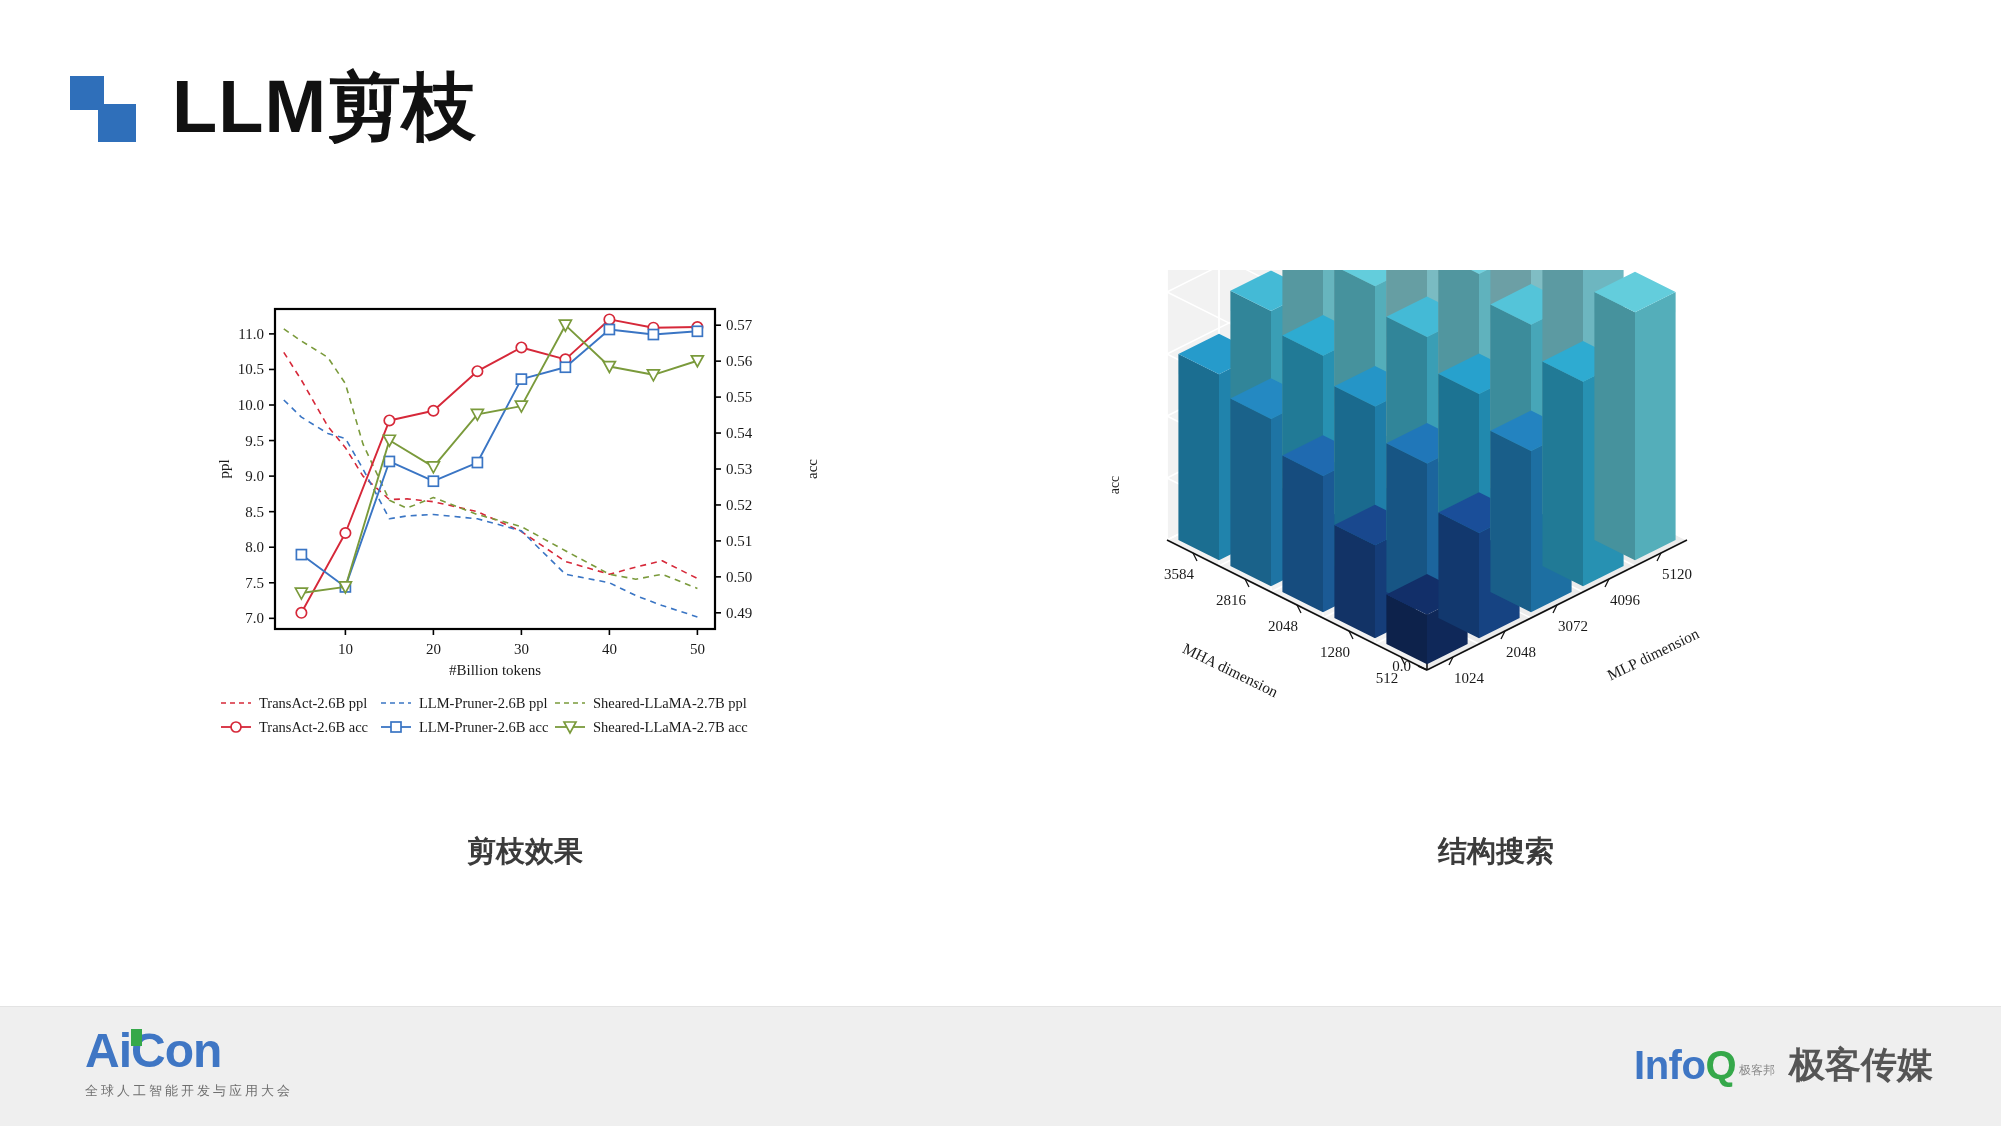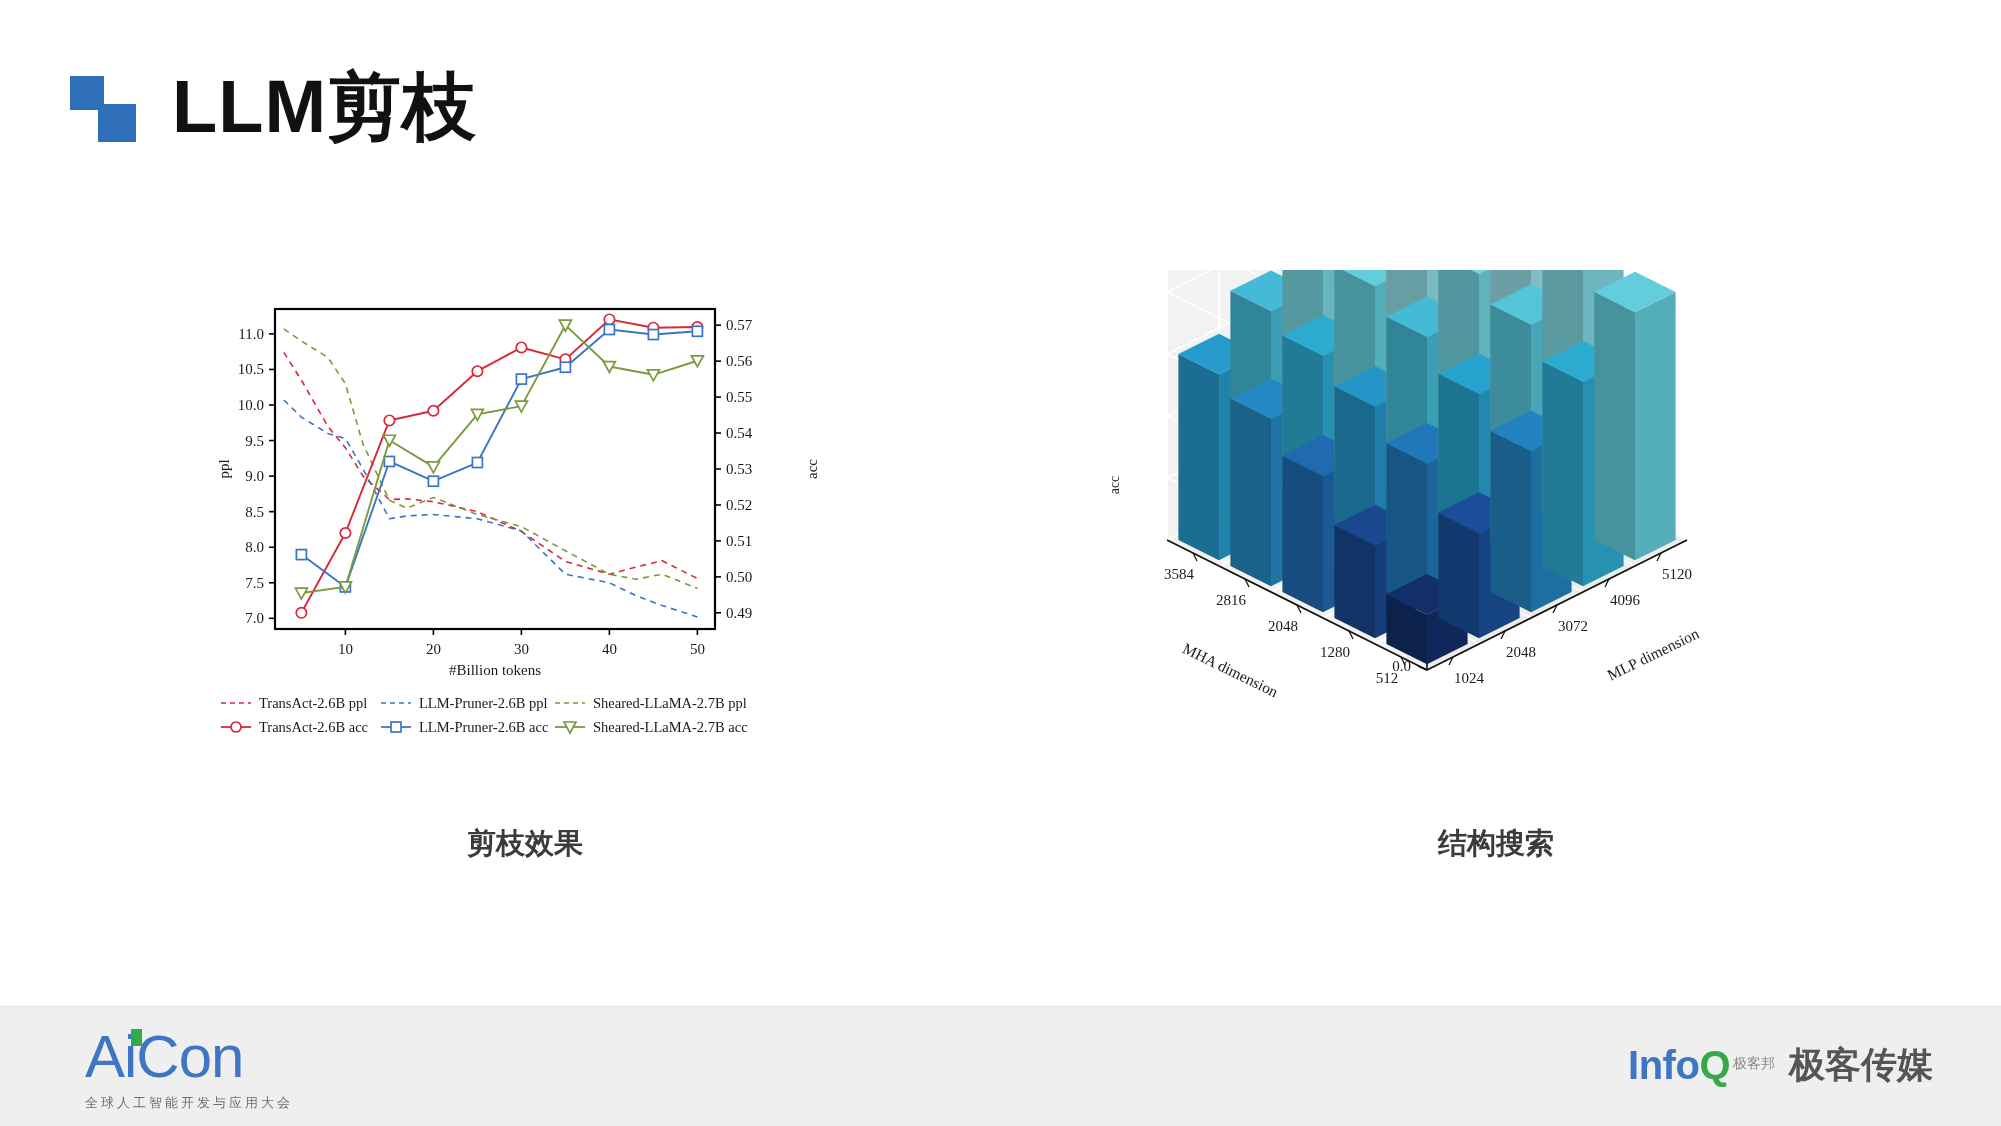--- a/index.html
+++ b/index.html
@@ -18,21 +18,21 @@
   #logo-mark .sq-bottom { position: absolute; left: 28px; top: 28px; width: 38px; height: 38px; background: #2f6fba; }
   #slide-title {
     font-size: 74px; font-weight: bold; color: #111; letter-spacing: 1px;
     line-height: 1; white-space: nowrap;
   }
 
   
   .figure-block { position: absolute; }
   .figure-caption {
     text-align: center; font-size: 29px; font-weight: bold; color: #3b3b3b;
-    margin-top: 16px; white-space: nowrap;
+    margin-top: 24px; white-space: nowrap;
   }
 
   
   #chart-left-block { left: 205px; top: 295px; width: 640px; }
   #linechart { position: relative; width: 640px; height: 455px; background: #fff; }
   #linechart svg { display: block; }
 
   
   #chart-right-block { left: 1075px; top: 270px; width: 730px; }
   #bar3d { position: relative; width: 730px; height: 490px; background: #fff; }
@@ -42,33 +42,33 @@
   #caption-left { position: absolute; left: 205px; top: 808px; width: 640px; }
   #caption-right { position: absolute; left: 1131px; top: 808px; width: 730px; }
 
   
   #footer {
     position: absolute; left: 0; bottom: 0; width: 2001px; height: 120px;
     background: #efefef; border-top: 1px solid #e3e3e3;
   }
   #footer-left { position: absolute; left: 85px; top: 20px; }
   #aicon-wordmark {
-    font-size: 60px; font-weight: normal; color: #3f76c4; letter-spacing: -1px;
+    font-size: 48px; font-weight: bold; color: #3f76c4; letter-spacing: -1px;
     line-height: 1; position: relative; display: inline-block;
   }
   #aicon-wordmark .accent {
     position: absolute; left: 46px; top: 2px; width: 11px; height: 17px; background: #35a84a;
   }
   #aicon-sub {
     font-size: 13px; color: #6f6f6f; letter-spacing: 3px; margin-top: 7px; font-weight: normal;
   }
   #footer-right { position: absolute; right: 68px; top: 38px; display: flex; align-items: center; }
   #infoq-mark { font-size: 40px; font-weight: bold; color: #3f76c4; line-height: 1; letter-spacing: -0.5px; }
   #infoq-mark .q { color: #35a84a; }
-  #infoq-tiny { font-size: 14px; color: #8a8a8a; margin-left: 3px; align-self: flex-end; margin-bottom: 12px; }
+  #infoq-tiny { font-size: 12px; color: #8a8a8a; margin-left: 3px; align-self: flex-end; margin-bottom: 6px; }
   #infoq-cn { font-size: 36px; font-weight: bold; color: #555; margin-left: 14px; line-height: 1; }
 
   text { font-family: "Liberation Serif", serif; fill: #1a1a1a; }
 </style>
 </head>
 <body>
 
 <div id="slide">
 
   <div id="header">

